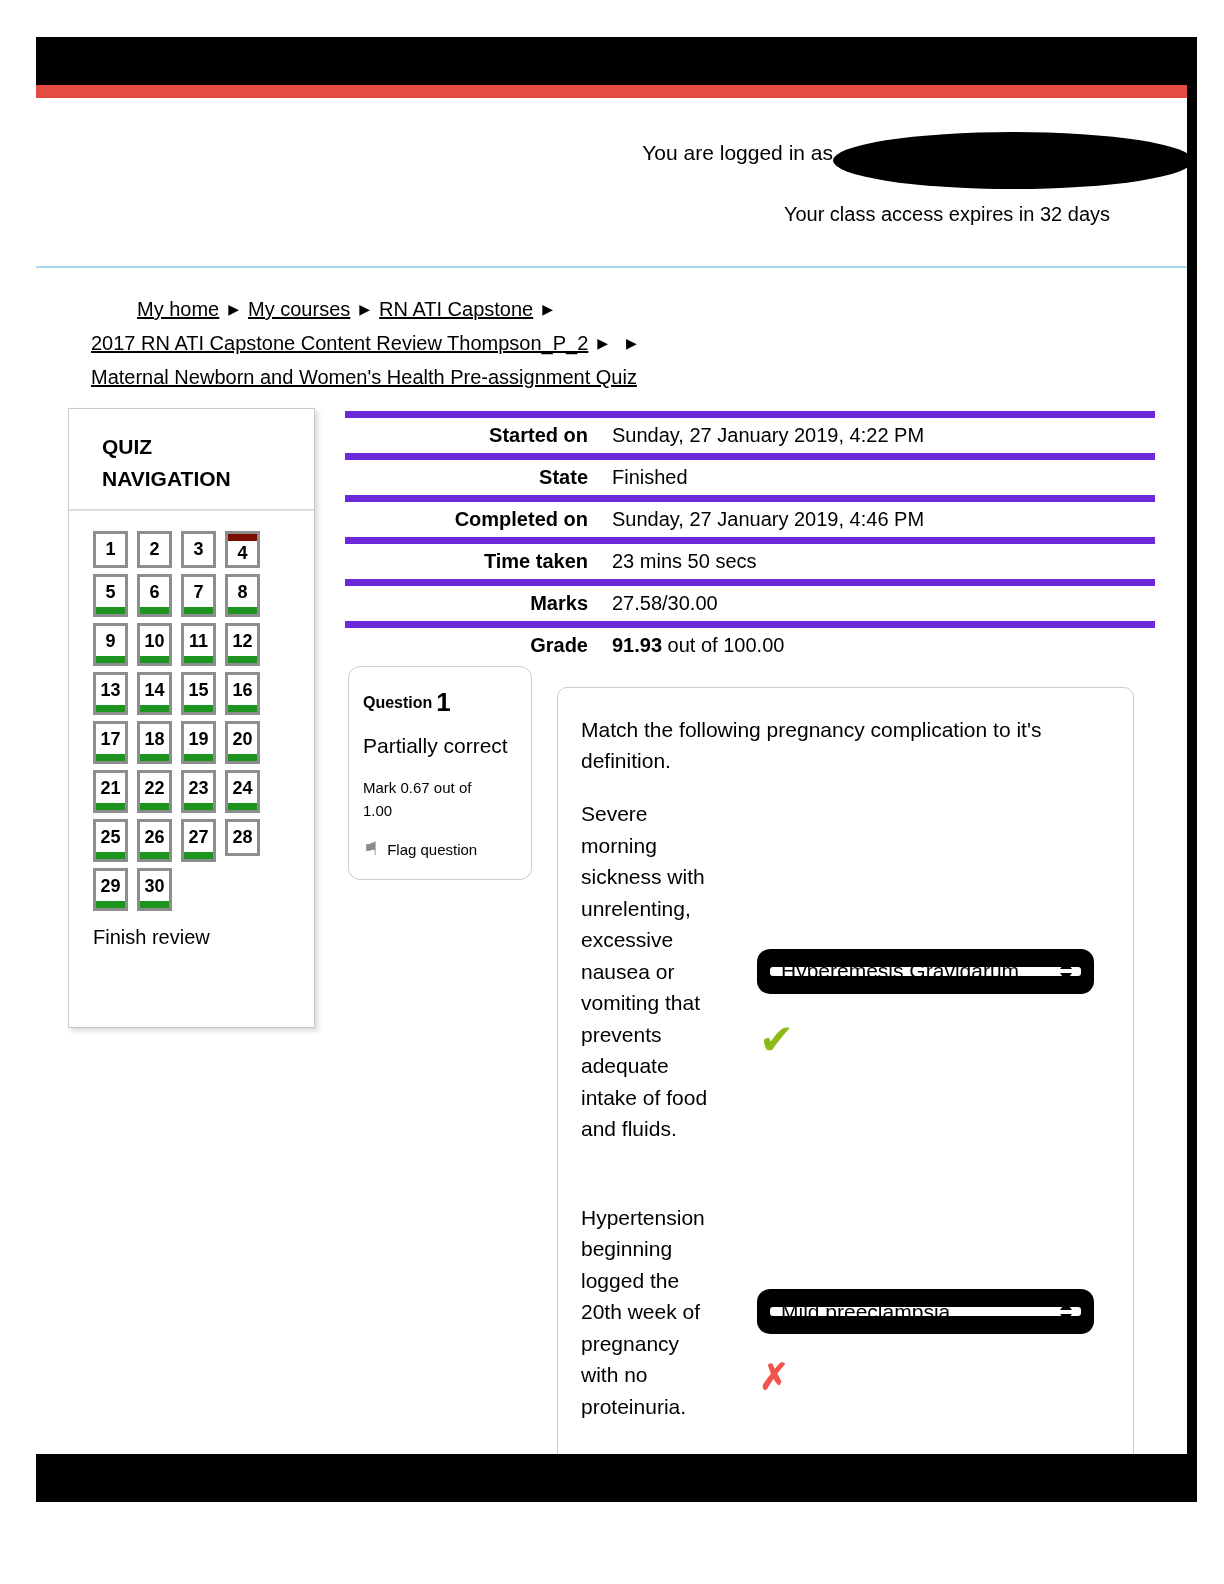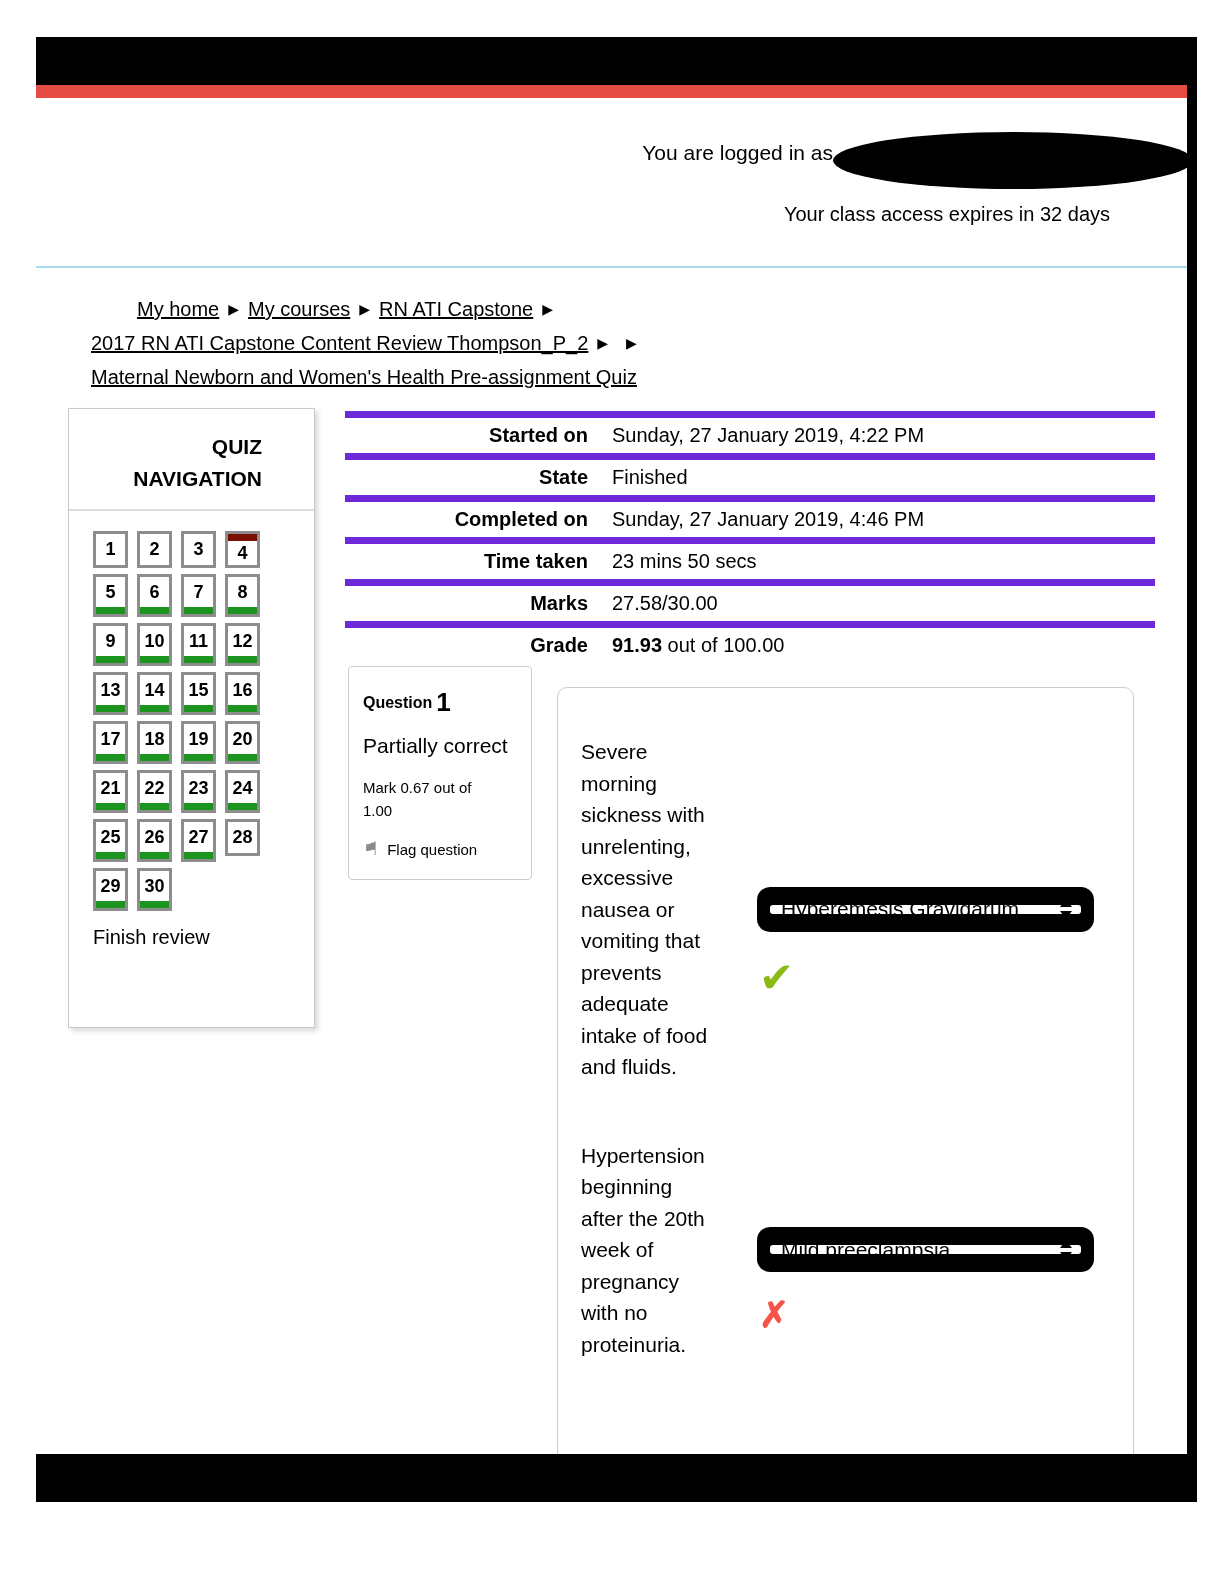--- a/index.html
+++ b/index.html
@@ -29,40 +29,40 @@
 
   
   .breadcrumb{position:absolute;left:91px;top:293px;font-size:20px;line-height:32px;}
   .bc-line1{padding-left:46px;}
   .bc-link{color:#000;text-decoration:underline;cursor:pointer;}
   .bc-arrow{font-size:14px;margin:0 9px;display:inline-block;transform:translateY(-2px);}
 
   
   .quiznav{position:absolute;left:68px;top:408px;width:247px;height:620px;border:1px solid #c9c9c9;background:#fff;box-shadow:3px 3px 5px rgba(0,0,0,.15);}
   .quiznav-header{padding:22px 20px 14px 33px;font-weight:bold;font-size:21px;line-height:32px;border-bottom:2px solid #dcdcdc;width:100%;}
-  .quiznav-header .title{display:block;width:160px;text-align:right;}
+  .quiznav-header .title{display:block;width:160px;}
   .quiznav-grid{margin:20px 0 0 24px;display:grid;grid-template-columns:repeat(4,44px);row-gap:6px;}
   .qbtn-cell{width:35px;cursor:pointer;}
   .qbtn-box{position:relative;width:35px;height:37px;border:3px solid #8d8d8d;background:#fff;display:flex;align-items:center;justify-content:center;font-weight:bold;font-size:18px;}
   .qbtn-cell.green .qbtn-box{height:43px;padding-bottom:7px;}
   .qbtn-cell.green .qbtn-box::after{content:"";position:absolute;left:0;right:0;bottom:0;height:7px;background:var(--nav-green);}
   .qbtn-cell.maroon .qbtn-box{padding-top:7px;}
   .qbtn-cell.maroon .qbtn-box::before{content:"";position:absolute;left:0;right:0;top:0;height:7px;background:var(--nav-maroon);}
   .quiznav-link{margin:16px 0 0 24px;font-size:20px;line-height:32px;width:205px;cursor:pointer;}
   .quiznav-link.second{margin-top:10px;}
 
   
   .summary{position:absolute;left:345px;top:411px;width:810px;font-size:20px;}
   .summary-row{display:flex;border-top:7px solid #6d28d9;padding:6px 0;}
   .summary-label{width:267px;text-align:right;font-weight:bold;padding-right:24px;}
   .summary-value{flex:1;}
   .grade-bold{font-weight:bold;}
 
   
-  .qinfo{position:absolute;left:348px;top:666px;width:184px;height:214px;border:1px solid #ccc;border-radius:4px;background:#fff;padding:20px 14px;}
+  .qinfo{position:absolute;left:348px;top:666px;width:184px;height:214px;border:1px solid #ccc;border-radius:12px;background:#fff;padding:20px 14px;}
   .qinfo-title{font-weight:bold;font-size:16px;}
   .qinfo-num{font-size:26px;vertical-align:-3px;margin-left:4px;}
   .qinfo-status{margin-top:16px;font-size:21px;}
   .qinfo-mark{margin-top:18px;font-size:15px;line-height:23px;width:126px;}
   .qinfo-flag{margin-top:16px;font-size:15px;display:flex;align-items:center;cursor:pointer;}
   .flag-icon{color:#8a8a8a;font-size:18px;margin-right:8px;display:inline-block;transform:scaleX(-1);}
 
   
   .qcontent{position:absolute;left:557px;top:687px;width:577px;height:790px;border:1px solid #ccc;border-radius:10px;background:#fff;padding:26px 20px 0 23px;z-index:1;}
   .prompt{font-size:21px;line-height:31px;width:515px;}
@@ -239,39 +239,40 @@
     </div>
     <div class="qinfo-status">Partially correct</div>
     <div class="qinfo-mark">Mark 0.67 out of 1.00</div>
     <div class="qinfo-flag">
       <span class="flag-icon">⚑</span>
       <span>Flag question</span>
     </div>
   </aside>
 
   <section class="qcontent">
+    <p class="prompt">Match the following pregnancy complication to it's definition.</p>
 
     <div class="match-row">
       <div class="definition">Severe morning sickness with unrelenting, excessive nausea or vomiting that prevents adequate intake of food and fluids.</div>
       <div class="answer-col">
         <div class="select-print">
           <div class="select-inner">
             <span class="select-value">Hyperemesis Gravidarum</span>
             <span class="spinner">
                 <i class="tri-up"></i>
                 <i class="tri-down"></i>
               </span>
           </div>
         </div>
         <div class="result-icon correct">✔</div>
       </div>
     </div>
 
     <div class="match-row second">
-      <div class="definition">Hypertension beginning after the 20th week of pregnancy with no proteinuria.</div>
+      <div class="definition">Hypertension beginning logged the 20th week of pregnancy with no proteinuria.</div>
       <div class="answer-col">
         <div class="select-print">
           <div class="select-inner">
             <span class="select-value">Mild preeclampsia</span>
             <span class="spinner">
                 <i class="tri-up"></i>
                 <i class="tri-down"></i>
               </span>
           </div>
         </div>

